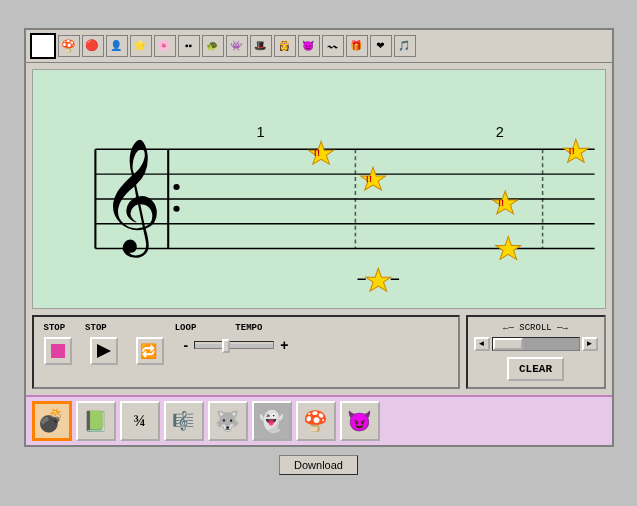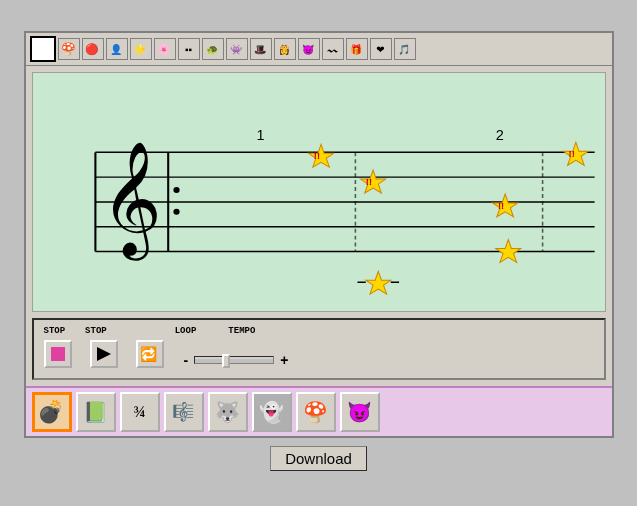--- a/index.html
+++ b/index.html
@@ -70,21 +70,21 @@
 
     .transport-controls {
       background: #d4d0c8;
       border: 2px inset #808080;
       padding: 6px 10px;
       flex: 1;
     }
 
     .transport-row {
       display: flex;
-      align-items: flex-end;
+      align-items: flex-start;
       gap: 12px;
       margin-bottom: 4px;
     }
 
     .transport-label {
       font-size: 9px;
       font-weight: bold;
       font-family: 'Courier New', monospace;
       color: #000;
     }
@@ -247,21 +247,21 @@
 
     .bottom-icon.active {
       border: 3px solid #ff8000;
       background: #f0d0a0;
     }
 
     .download-btn {
       background: #d4d0c8;
       border: 1px outset #808080;
       padding: 3px 14px;
-      font-size: 15px;
+      font-size: 11px;
       cursor: pointer;
       margin-top: 4px;
       display: block;
     }
 
     .download-container {
       display: flex;
       justify-content: center;
       padding: 4px;
     }
@@ -355,21 +355,21 @@
     </svg>
   </div>
 
   <div class="controls-area">
 
     <div class="transport-controls">
       <div class="transport-row">
         <span class="transport-label">STOP</span>
         <span class="transport-label" style="margin-left:8px;">STOP</span>
         <span class="transport-label" style="margin-left:16px;padding-left:40px;">LOOP</span>
-        <span class="transport-label" style="margin-left:20px;">TEMPO</span>
+        <span class="transport-label" style="margin-left:27px;">TEMPO</span>
       </div>
       <div class="transport-row">
 
         <div class="transport-btn">
           <div class="stop-icon"></div>
         </div>
 
         <div class="transport-btn" style="margin-left:6px;">
           <div class="play-icon"></div>
         </div>
@@ -382,20 +382,31 @@
           <span class="tempo-minus">-</span>
           <div class="tempo-slider">
             <div class="tempo-slider-track"></div>
             <div class="tempo-slider-thumb"></div>
           </div>
           <span class="tempo-plus">+</span>
         </div>
       </div>
     </div>
 
+    <div class="scroll-area">
+      <div class="scroll-label">←— SCROLL —→</div>
+      <div class="scroll-bar">
+        <div class="scroll-arrow">◄</div>
+        <div class="scroll-track">
+          <div class="scroll-thumb"></div>
+        </div>
+        <div class="scroll-arrow">►</div>
+      </div>
+      <button class="clear-btn">CLEAR</button>
+    </div>
 
   </div>
 
   <div class="bottom-toolbar">
     <div class="bottom-icon active" style="font-size:22px;">💣</div>
     <div class="bottom-icon" style="font-size:20px;">📗</div>
     <div class="bottom-icon" style="font-size:16px; font-weight:bold; font-family:serif;">¾</div>
     <div class="bottom-icon" style="font-size:18px;">🎼</div>
     <div class="bottom-icon" style="font-size:20px;">🐺</div>
     <div class="bottom-icon" style="font-size:20px; background:#b0b0b0;">👻</div>

